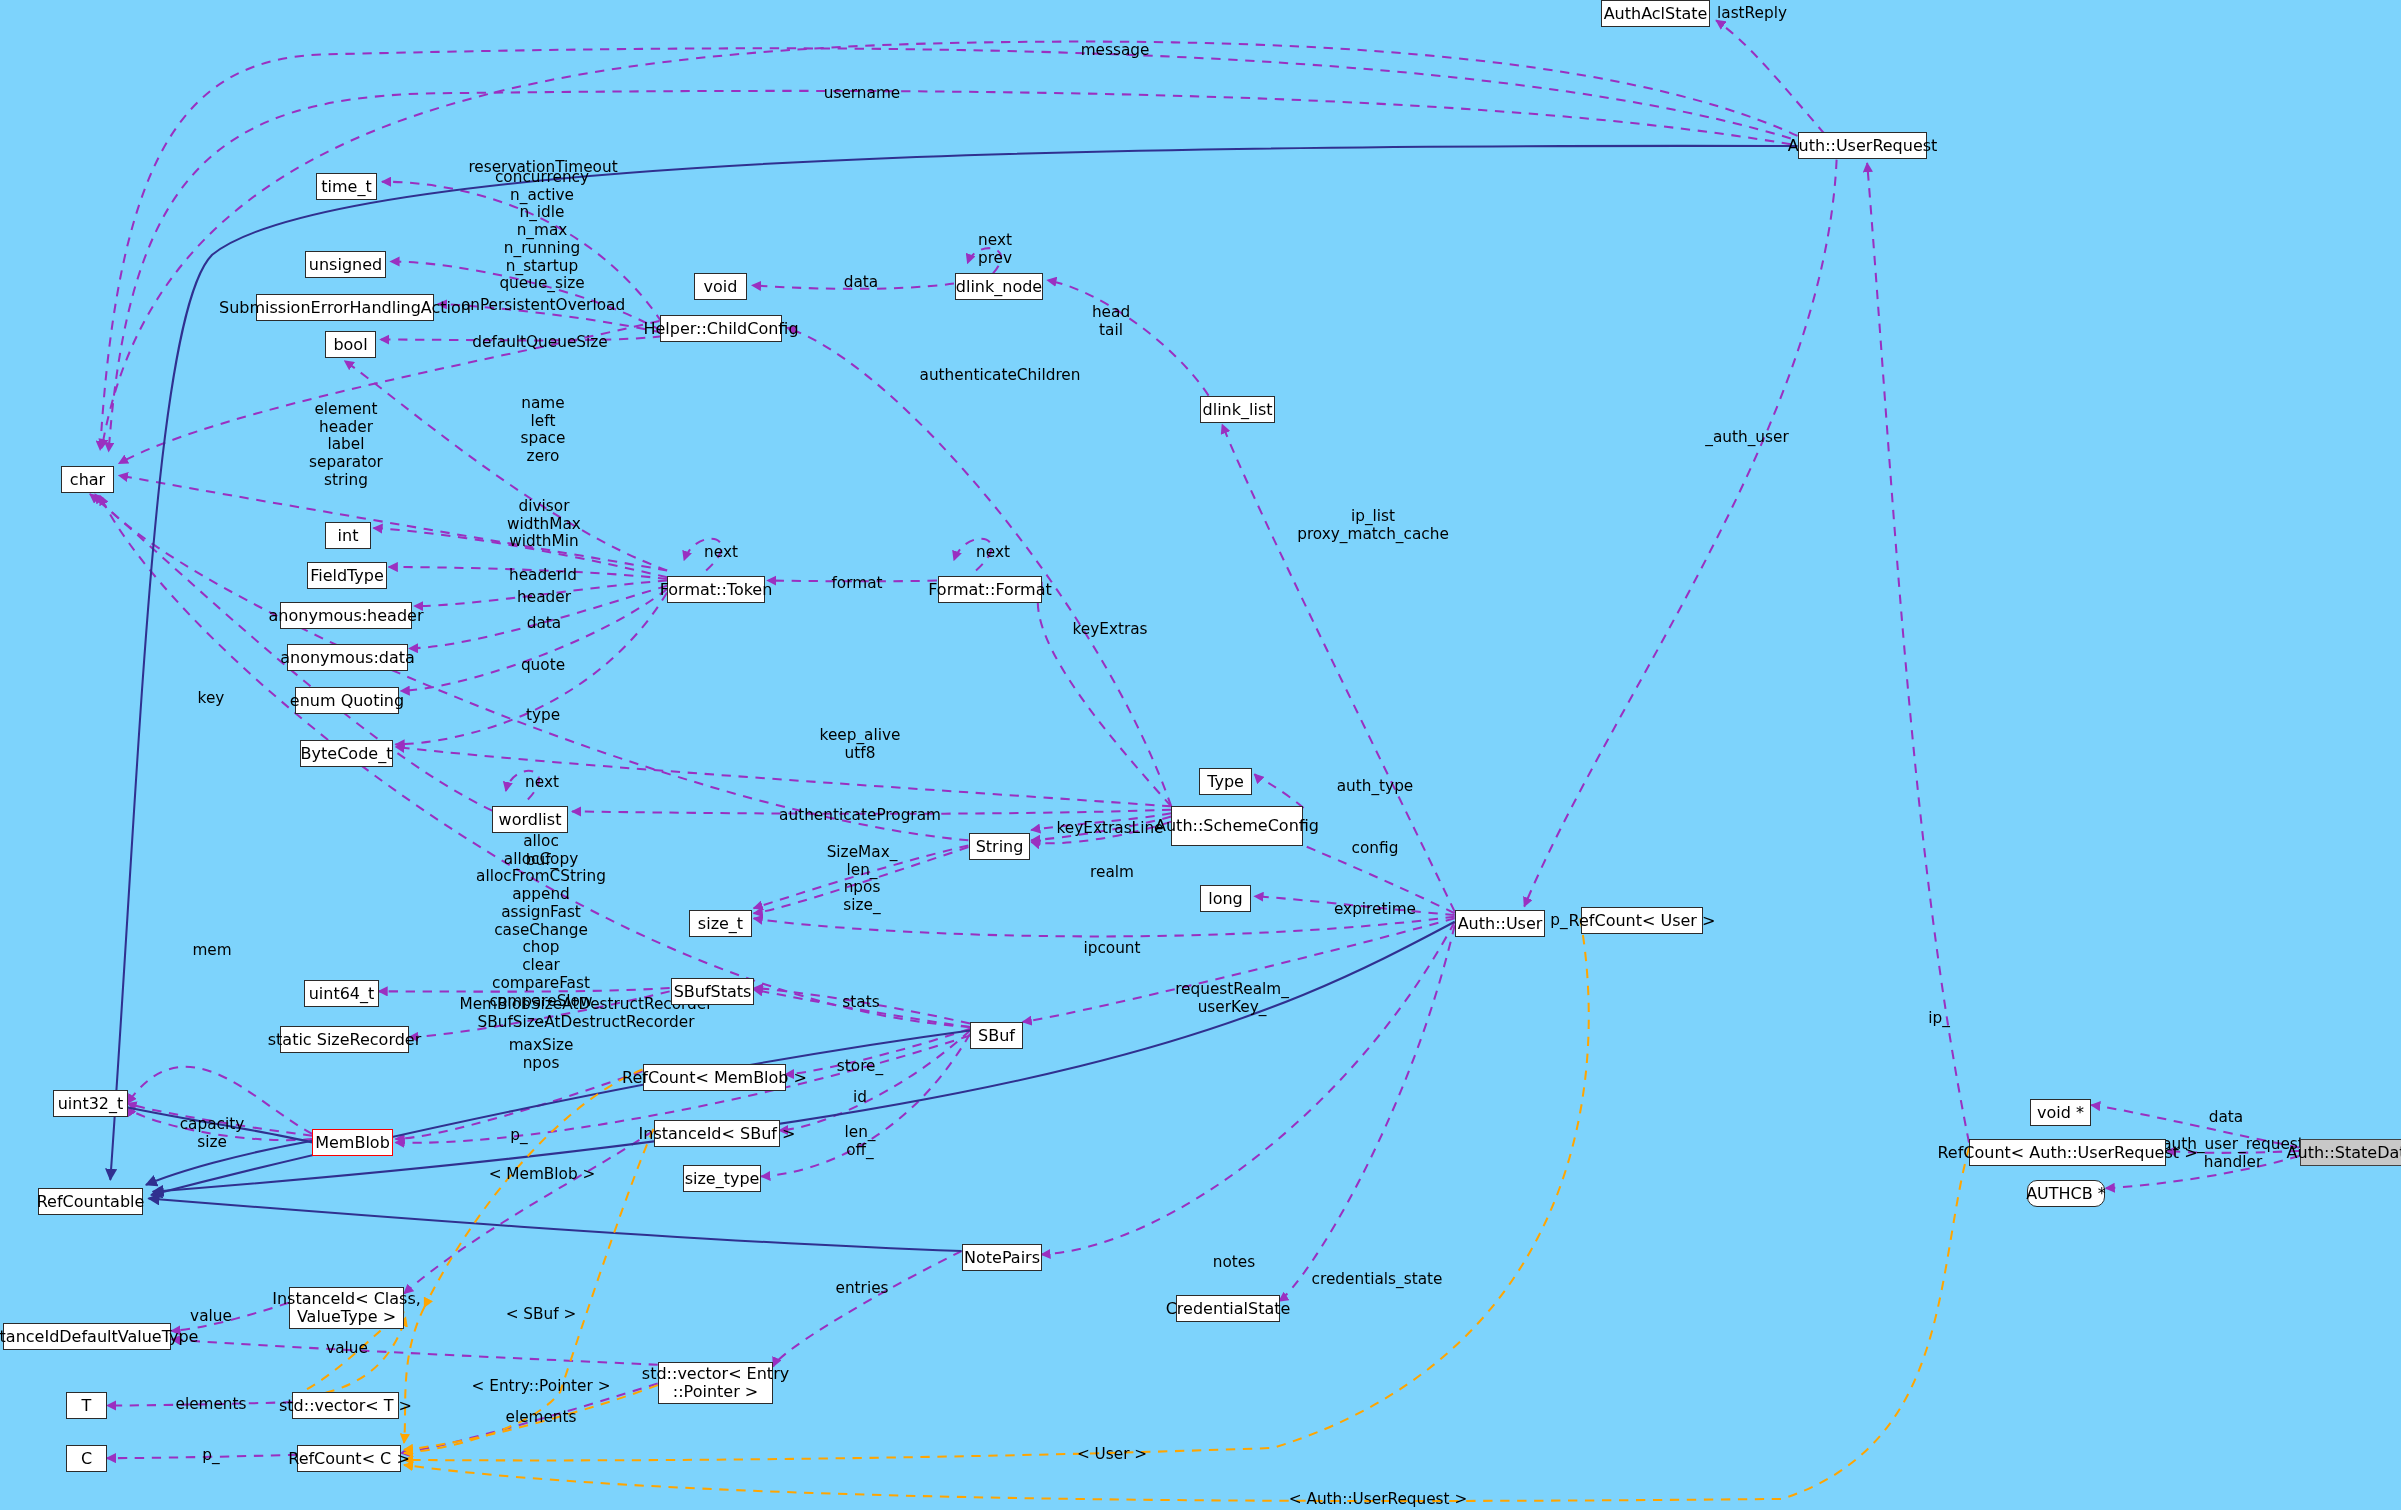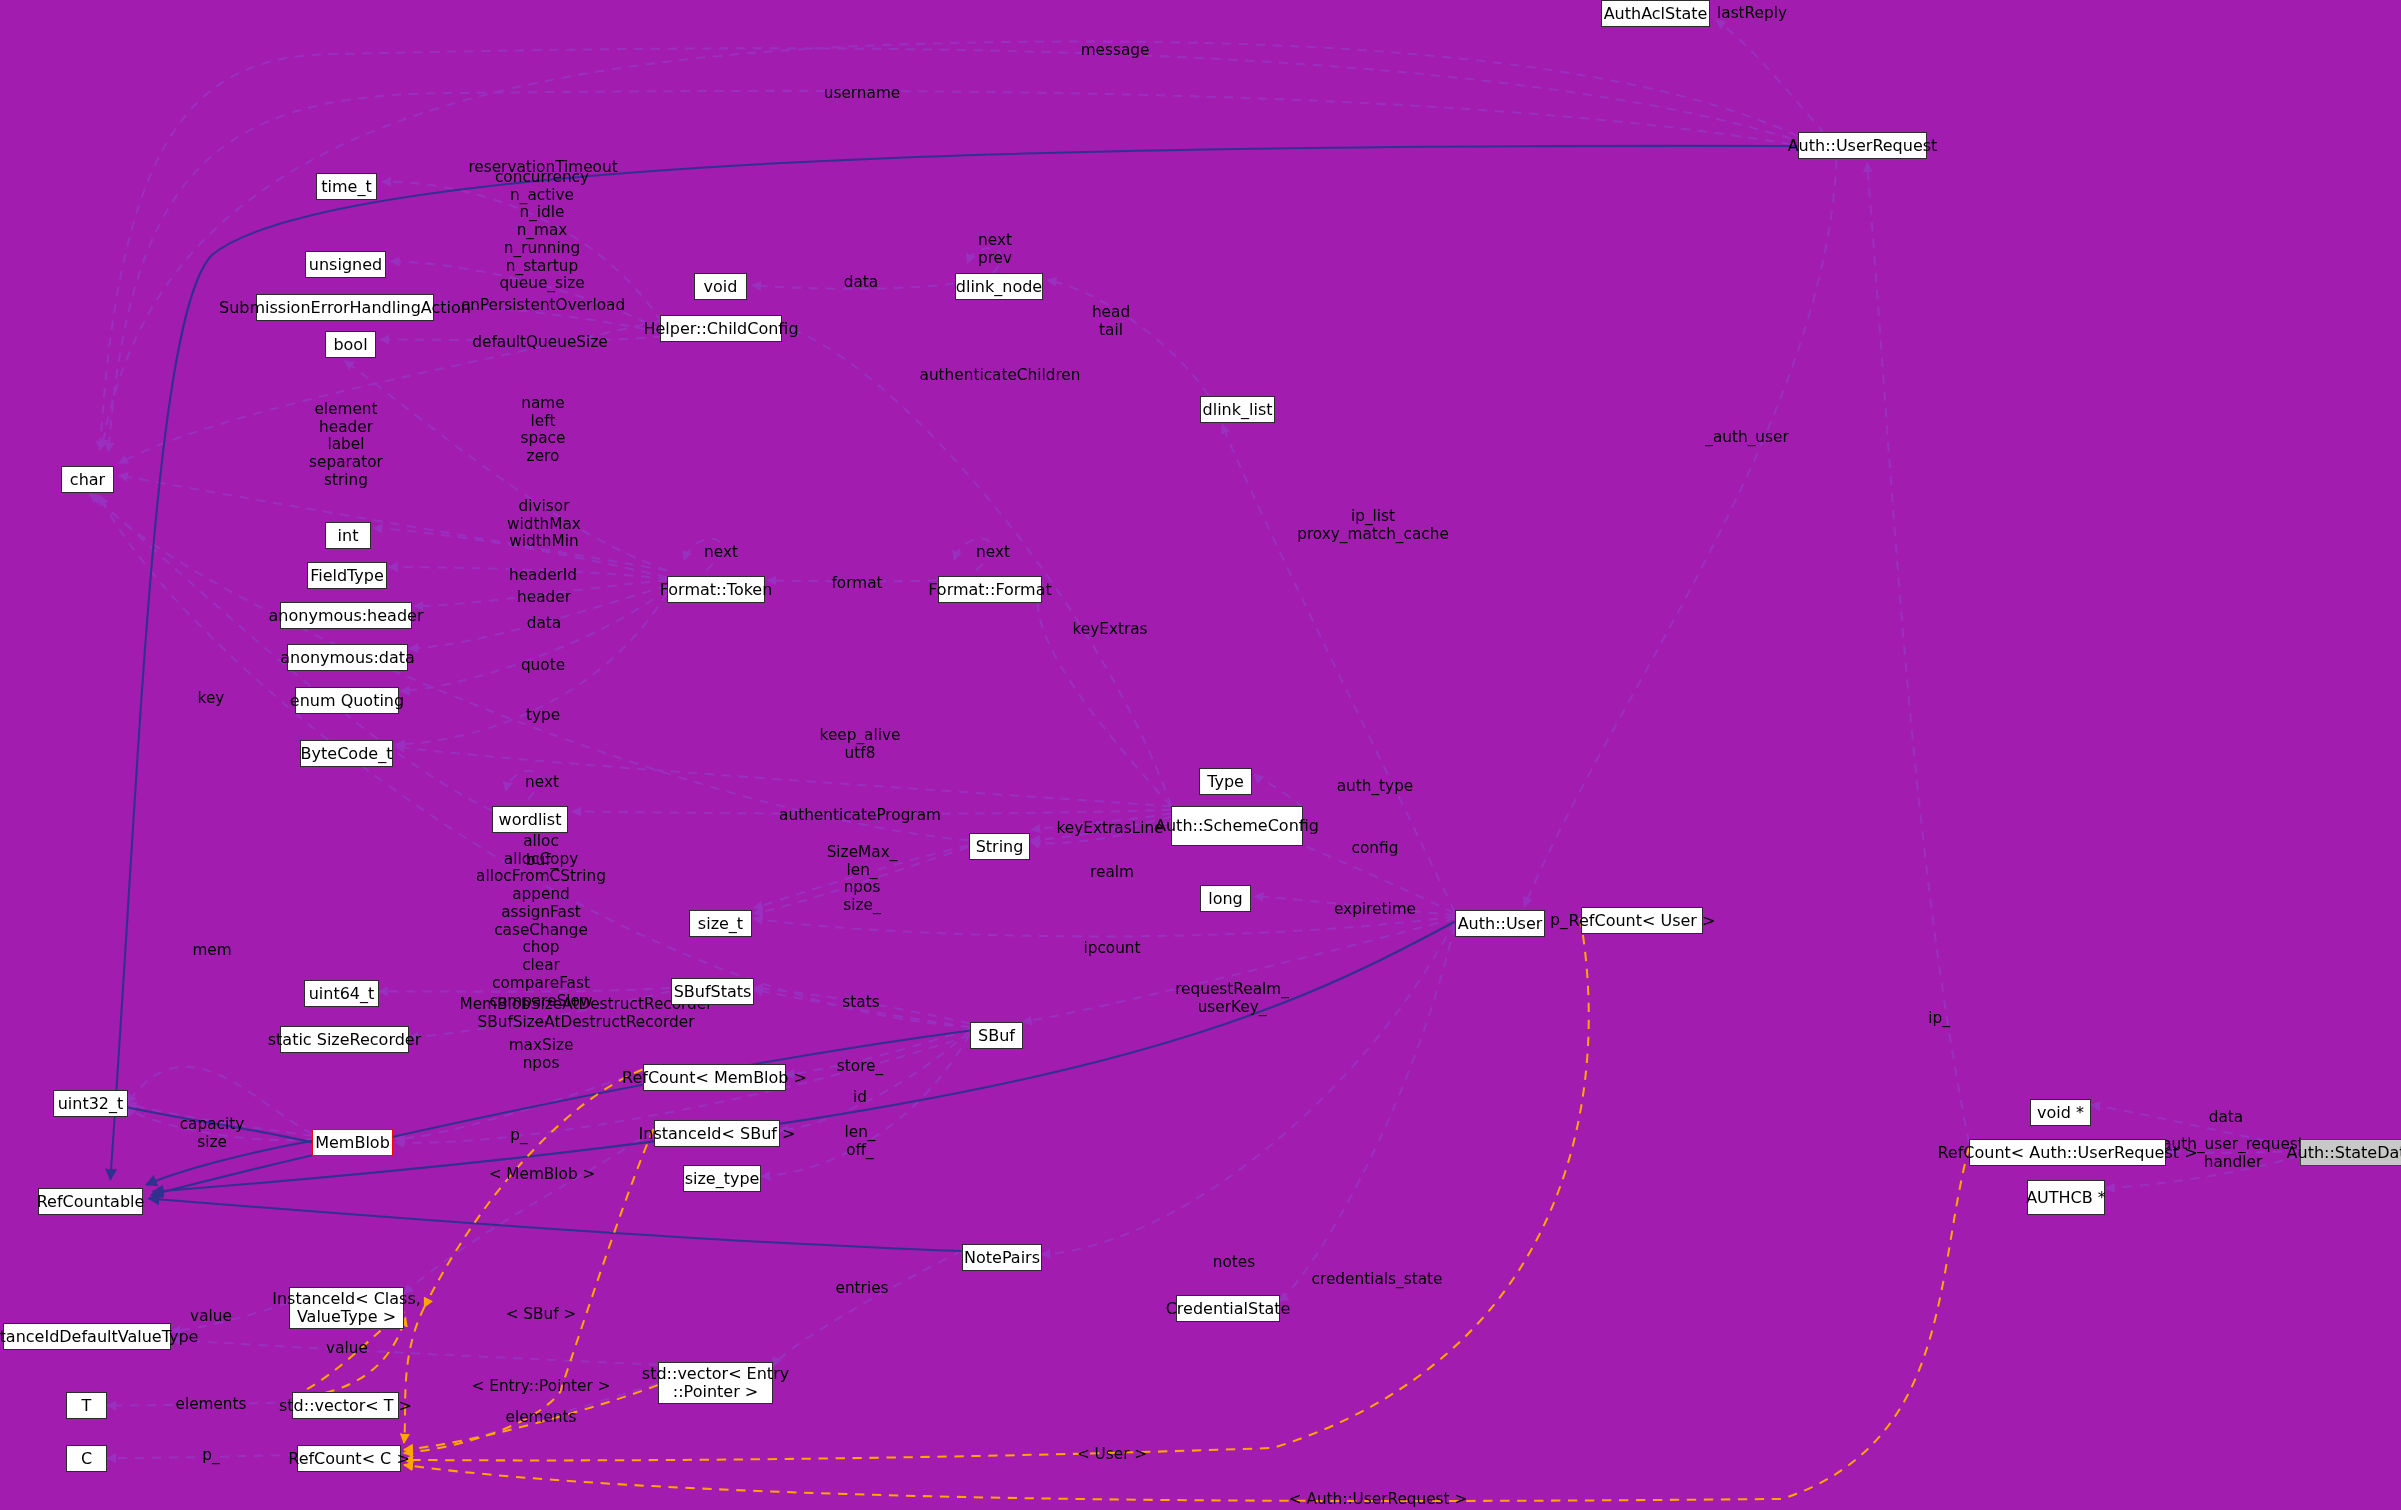--- a/index.html
+++ b/index.html
@@ -4,21 +4,21 @@
 <style>
   html, body {
     margin: 0;
     padding: 0;
     background: #ffffff;
   }
   #canvas {
     position: relative;
     width: 2401px;
     height: 1510px;
-    background: #a21caf;
+    background: #7dd3fc;
     font-family: "DejaVu Sans", "Liberation Sans", sans-serif;
     overflow: hidden;
   }
   #edges {
     position: absolute;
     left: 0; top: 0;
     width: 2401px;
     height: 1510px;
     pointer-events: none;
   }
@@ -259,21 +259,21 @@
     <div class="node thin" style="left: 1176px; top: 1295px; width: 104px; height: 27px;">CredentialState</div>
     <div class="node thin" style="left: 3.4px; top: 1323px; width: 168px; height: 27px;">InstanceIdDefaultValueType</div>
     <div class="node thin" style="left: 658px; top: 1362px; width: 115px; height: 42px;">std::vector&lt; Entry
 ::Pointer &gt;</div>
     <div class="node thin" style="left: 66px; top: 1392px; width: 41px; height: 27px;">T</div>
     <div class="node thin" style="left: 292px; top: 1392px; width: 107px; height: 27px;">std::vector&lt; T &gt;</div>
     <div class="node thin" style="left: 66px; top: 1445px; width: 41px; height: 27px;">C</div>
     <div class="node thin" style="left: 297px; top: 1445px; width: 104px; height: 27px; text-align: right;">RefCount&lt; C &gt;</div>
     <div class="node thin" style="left: 2030px; top: 1099px; width: 61px; height: 27px;">void *</div>
     <div class="node thin" style="left: 1969px; top: 1139px; width: 197px; height: 27px;">RefCount&lt; Auth::UserRequest &gt;</div>
-    <div class="node thin" style="left: 2027px; top: 1180px; width: 78px; height: 35px;">AUTHCB *</div>
+    <div class="node thin" style="left: 2027px; top: 1180px; width: 78px; height: 27px; border-radius: 10px;">AUTHCB *</div>
     <div class="node thin highlight" style="left: 2300px; top: 1139px; width: 102px; height: 27px;">Auth::StateData</div>
     <div class="edgelabel" style="left: 1115px; top: 51px;">message</div>
     <div class="edgelabel" style="left: 1752px; top: 13.6px;">lastReply</div>
     <div class="edgelabel" style="left: 862px; top: 94px;">username</div>
     <div class="edgelabel" style="left: 543px; top: 168px;">reservationTimeout</div>
     <div class="edgelabel" style="left: 542px; top: 231px;">concurrency
 n_active
 n_idle
 n_max
 n_running

